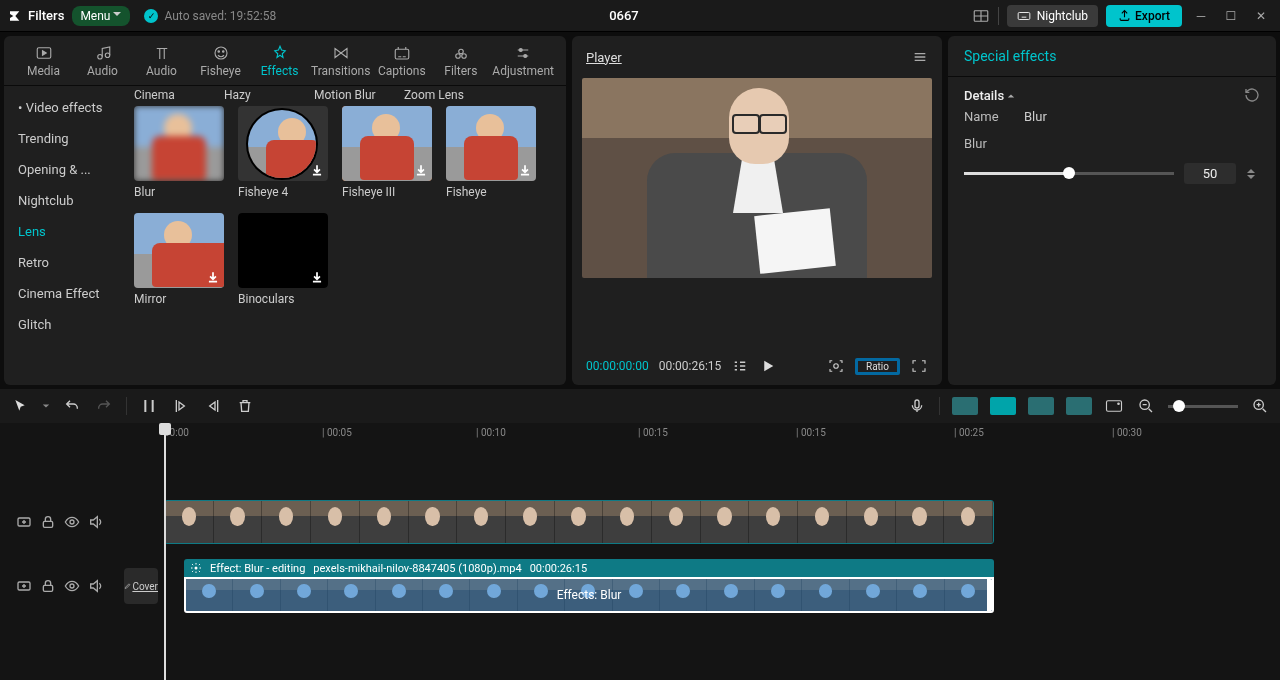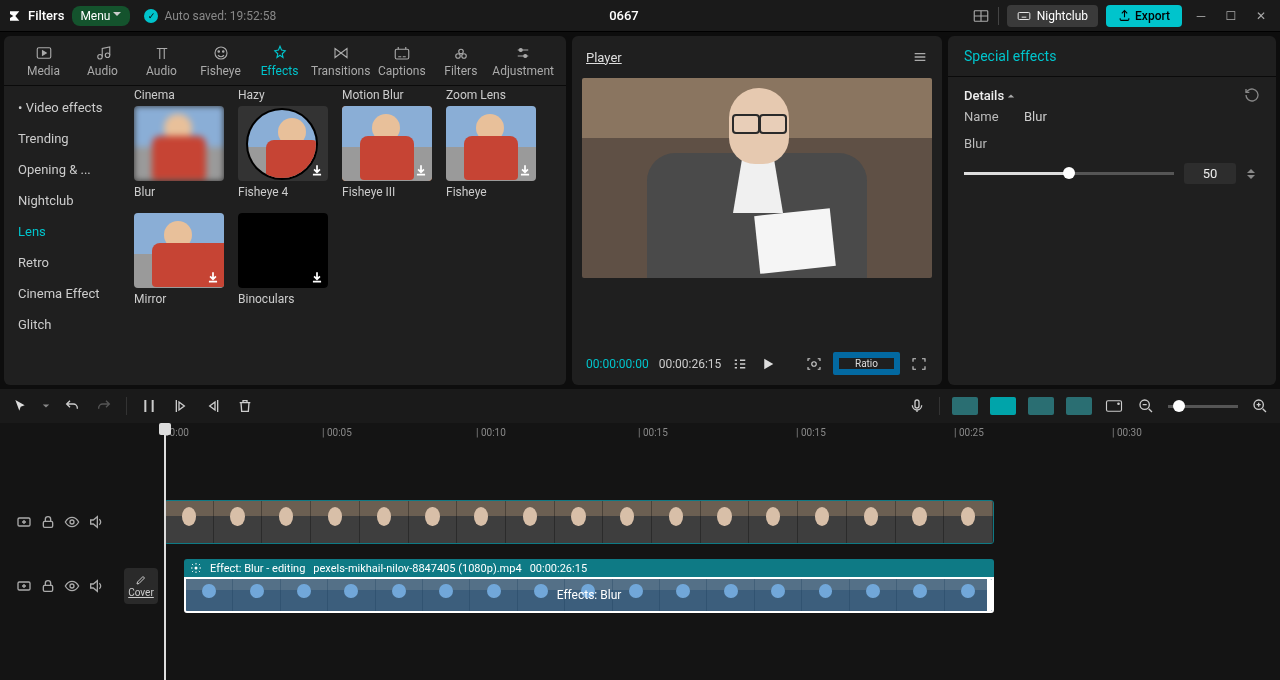--- a/index.html
+++ b/index.html
@@ -30,21 +30,21 @@
 .tab.active { color: #00c4cc; }
 .tab-icon { width: 18px; height: 18px; }
 
 .left-content { display: flex; height: calc(100% - 50px); }
 .sidebar { width: 126px; padding: 6px 0; }
 .side-item { padding: 8px 14px; color: #ccc; cursor: pointer; font-size: 13px; white-space: nowrap; overflow: hidden; text-overflow: ellipsis; }
 .side-item.active { color: #00c4cc; }
 .side-item.bullet::before { content: "• "; }
 
 .effect-grid { flex: 1; padding: 2px 8px 8px 4px; overflow: auto; }
-.row-labels { display: flex; gap: 14px; padding: 0 0 4px 0; }
+.row-labels { display: flex; padding: 0 0 4px 0; }
 .row-labels span { width: 90px; color: #ccc; font-size: 12px; }
 .thumbs { display: flex; flex-wrap: wrap; gap: 14px; }
 .thumb { width: 90px; }
 .thumb-img { width: 90px; height: 75px; border-radius: 4px; background: #333; position: relative; overflow: hidden; }
 .thumb-img.selected { outline: 2px solid #e87a3a; outline-offset: -2px; }
 .thumb-label { padding-top: 4px; color: #ccc; font-size: 12px; }
 .dl-icon { position: absolute; right: 4px; bottom: 4px; width: 14px; height: 14px; color: #fff; }
 
 
 .person { position: absolute; left: 0; top: 0; right: 0; bottom: 0; background: linear-gradient(#8aaed6 0%, #8aaed6 55%, #9a9a9a 55%, #9a9a9a 100%); }
@@ -67,21 +67,21 @@
 .man-glasses::before, .man-glasses::after { content: ""; position: absolute; width: 24px; height: 16px; border: 2px solid #2a2a2a; border-radius: 4px; background: rgba(255,255,255,0.1); }
 .man-glasses::after { right: 0; }
 .man-body { position: absolute; left: 10px; top: 65px; right: 10px; bottom: 0; background: #4a4a4a; border-radius: 28px 28px 0 0; }
 .man-shirt { position: absolute; left: 96px; top: 65px; width: 50px; height: 60px; background: #f0f0f0; clip-path: polygon(20% 0, 80% 0, 100% 100%, 0 100%); }
 .man-paper { position: absolute; left: 120px; bottom: 8px; width: 76px; height: 58px; background: #f5f5f5; transform: rotate(-6deg); }
 .player-controls { display: flex; align-items: center; padding: 10px 14px; gap: 10px; margin-top: auto; }
 .time-cur { color: #00c4cc; font-size: 12px; }
 .time-dur { color: #ccc; font-size: 12px; }
 .pc-spacer { flex: 1; }
 .pc-icon { width: 18px; height: 18px; color: #ccc; cursor: pointer; }
-.ratio-box { border: 6px solid #0369a1; border-radius: 2px; padding: 0 16px; font-size: 10px; color: #ddd; cursor: pointer; }
+.ratio-box { border: 3px solid #0369a1; border-radius: 2px; padding: 0 8px; font-size: 10px; color: #ddd; cursor: pointer; }
 
 
 .inspector { flex: 1; background: #1f1f1f; border-radius: 6px; padding: 0; }
 .insp-title { color: #00c4cc; padding: 12px 16px; font-size: 14px; }
 .insp-section { padding: 10px 16px; border-top: 1px solid #0a0a0a; }
 .insp-row { display: flex; align-items: center; padding: 6px 0; gap: 14px; color: #ccc; font-size: 13px; }
 .insp-row .label { width: 46px; color: #bbb; }
 .slider-wrap { flex: 1; display: flex; align-items: center; gap: 10px; }
 .slider { flex: 1; height: 3px; background: #555; position: relative; }
 .slider-fill { position: absolute; left: 0; top: 0; bottom: 0; width: 50%; background: #ddd; }
@@ -105,21 +105,21 @@
 .timeline { background: #141414; height: 257px; padding: 0 10px; position: relative; }
 .ruler { height: 24px; display: flex; position: relative; margin-left: 154px; }
 .ruler-tick { position: absolute; top: 4px; color: #888; font-size: 10px; }
 .playhead { position: absolute; left: 164px; top: 0; bottom: 0; width: 2px; background: #ddd; z-index: 5; }
 .playhead::before { content: ""; position: absolute; top: 0; left: -5px; width: 12px; height: 12px; background: #ddd; border-radius: 2px; }
 
 .tracks { margin-top: 50px; }
 .track-row { display: flex; align-items: center; height: 50px; margin-bottom: 14px; }
 .track-ctrl { width: 110px; display: flex; gap: 8px; padding-left: 6px; }
 .track-ctrl-icon { width: 16px; height: 16px; color: #aaa; cursor: pointer; }
-.cover-btn { width: 34px; height: 36px; background: #2a2a2a; border-radius: 4px; display: flex; flex-direction: column; align-items: center; justify-content: center; gap: 1px; color: #ccc; font-size: 10px; cursor: pointer; margin-left: 4px; text-decoration: underline; }
+.cover-btn { width: 34px; height: 36px; background: #2a2a2a; border-radius: 4px; display: flex; align-items: center; justify-content: center; gap: 1px; color: #ccc; font-size: 10px; cursor: pointer; margin-left: 4px; text-decoration: underline; }
 
 .clip { position: relative; height: 44px; border-radius: 3px; overflow: hidden; width: 830px; }
 .clip-a { background: repeating-linear-gradient(90deg, #2a5660 0, #2a5660 46px, #1f4a52 46px, #1f4a52 50px); border: 1px solid #0e7a85; }
 .clip-frames { position: absolute; inset: 0; display: flex; }
 .frame { flex: 1; background: linear-gradient(#6b5f52 0%, #6b5f52 35%, #3e3e3e 35%); border-right: 1px solid rgba(0,0,0,0.3); position: relative; }
 .frame::before { content: ""; position: absolute; left: 35%; top: 15%; width: 30%; height: 45%; background: #d8bfa8; border-radius: 50%; }
 .frame.blue::before { background: #9fc4e8; }
 
 .clip-b-wrap { position: relative; width: 830px; padding-left: 20px; }
 .clip-b-hdr { height: 18px; background: #0e7a85; display: flex; align-items: center; gap: 8px; padding: 0 6px; font-size: 11px; color: #fff; border-radius: 3px 3px 0 0; }

